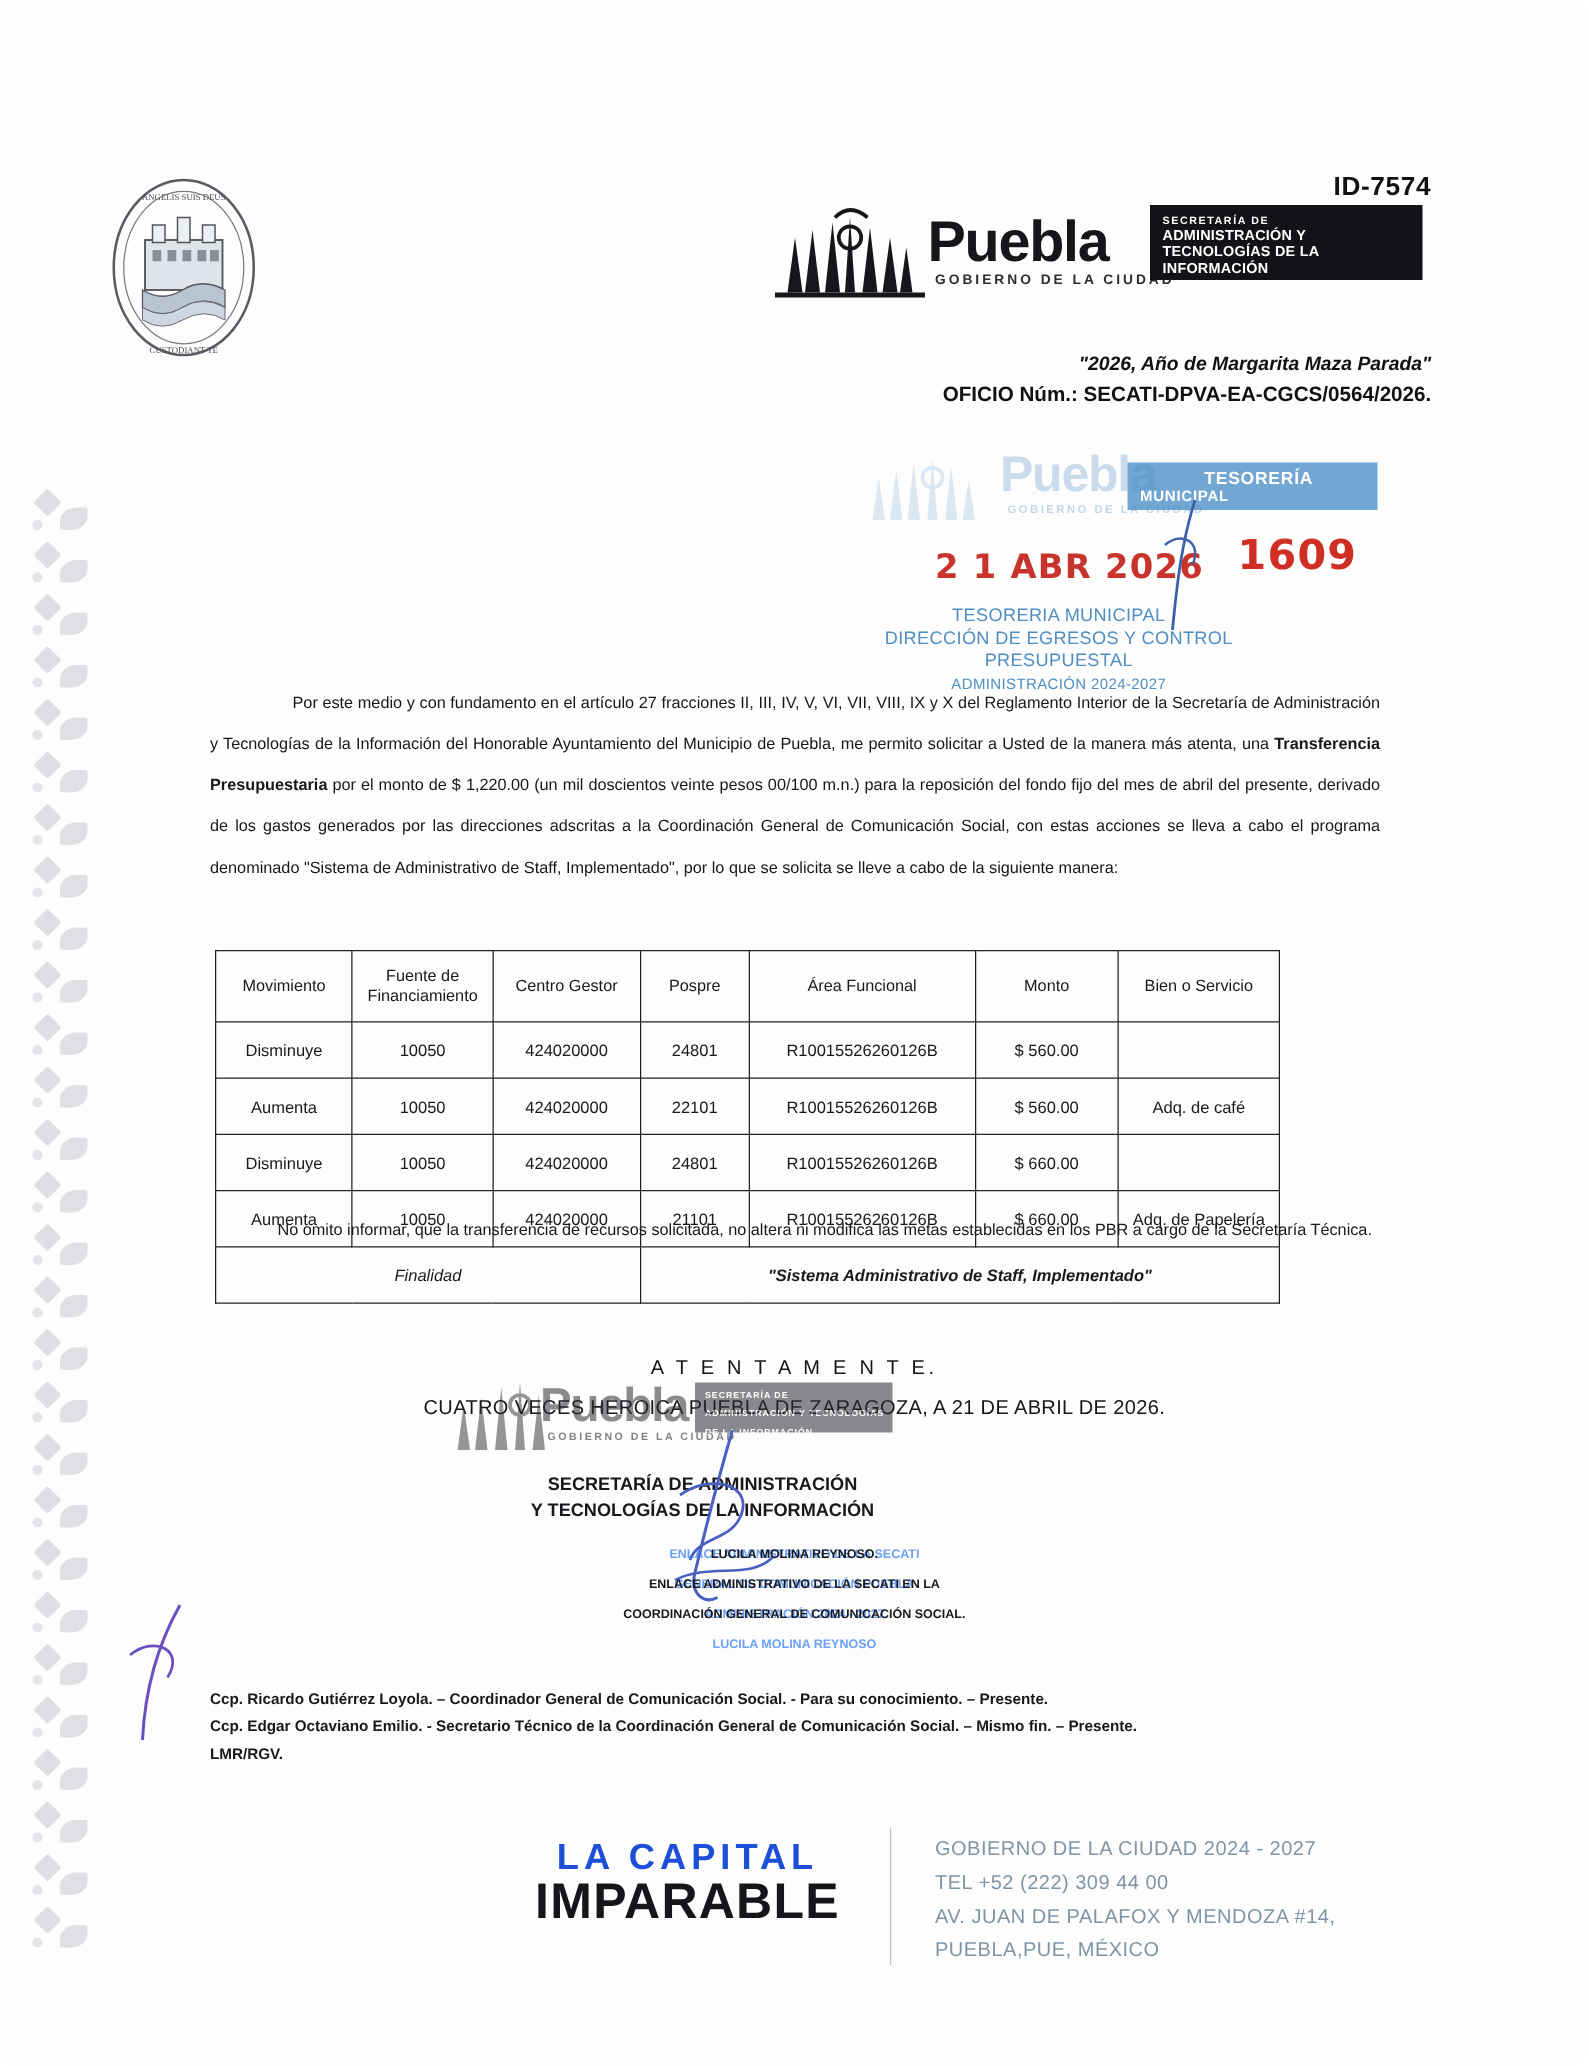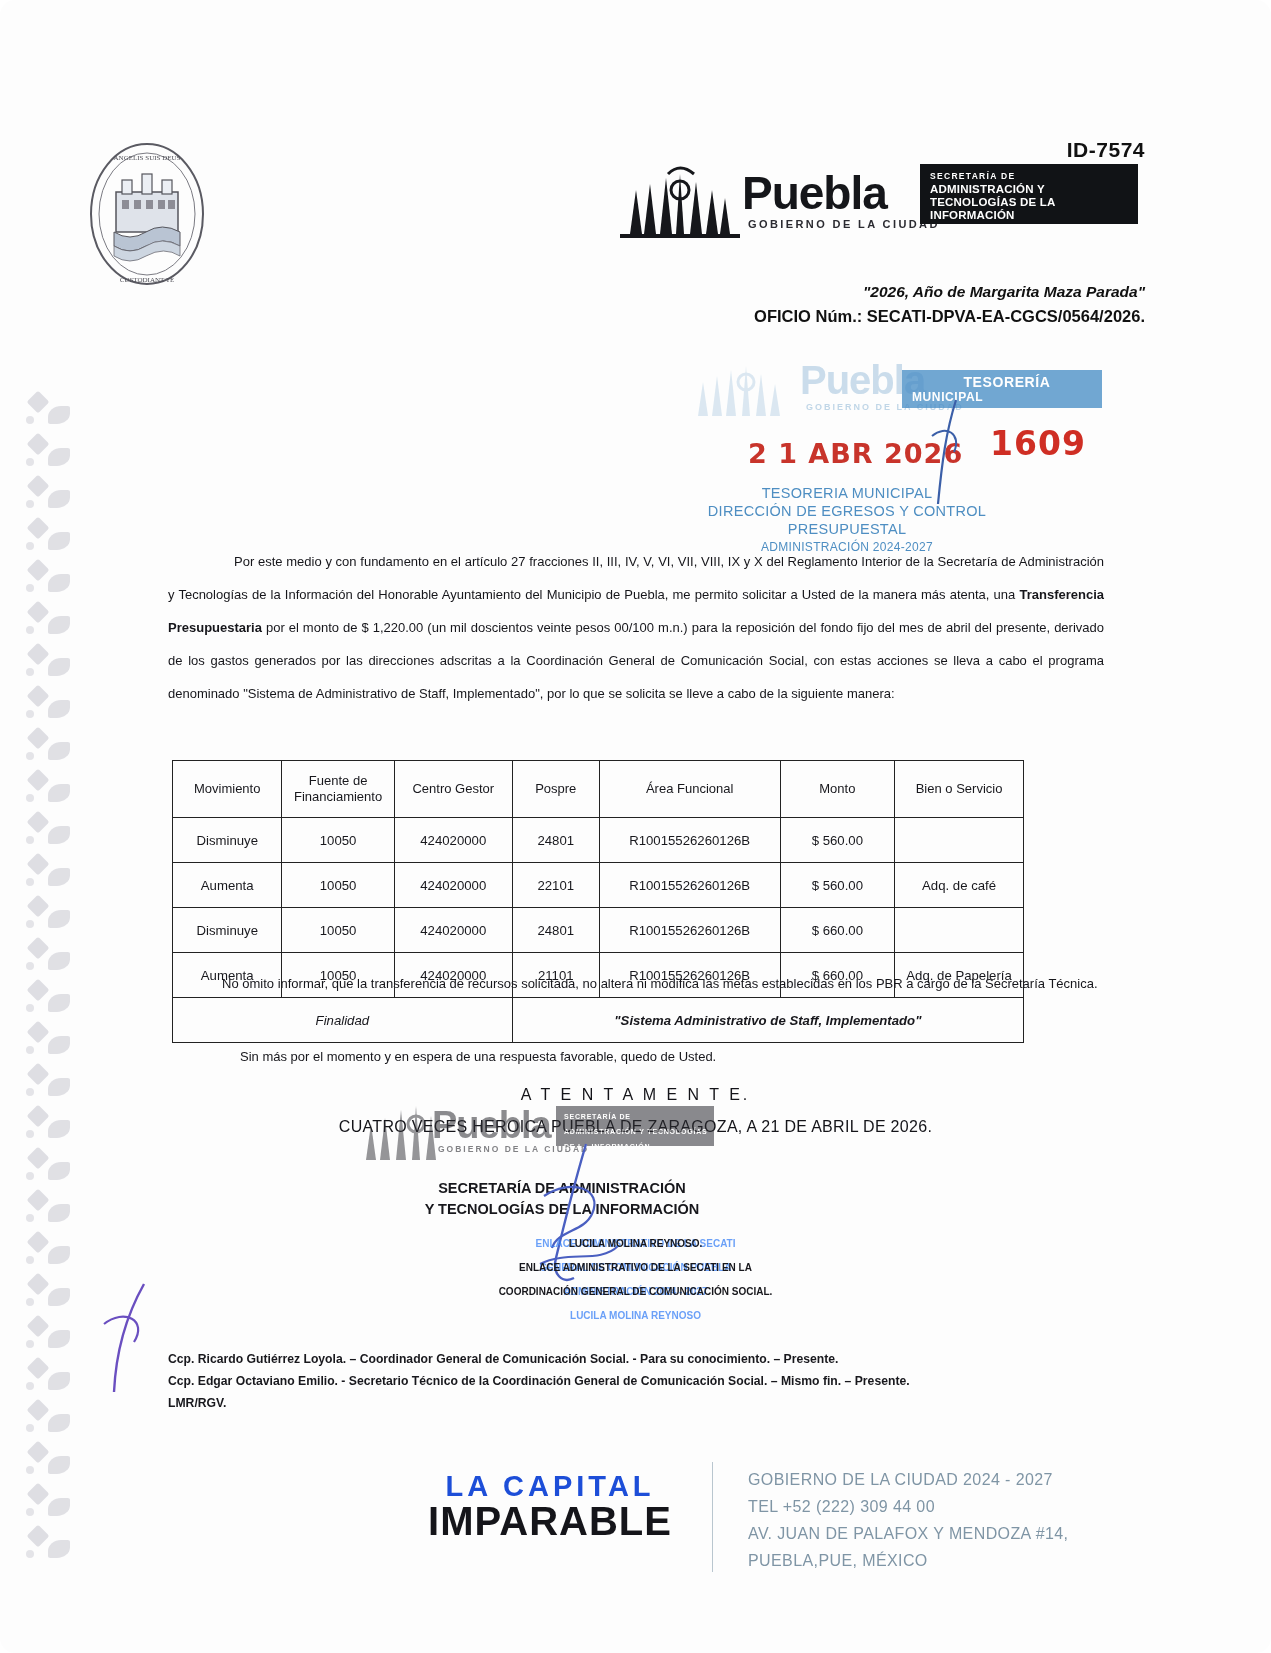--- a/index.html
+++ b/index.html
@@ -743,23 +743,20 @@
         <td colspan="3" class="finalidad-label">Finalidad</td>
         <td colspan="4" class="finalidad-value">"Sistema Administrativo de Staff, Implementado"</td>
       </tr>
     </tbody>
   </table>
 
   <div class="body-text" id="para2">
     <span class="indent" style="display:inline-block;width:54px"></span><span>No omito informar, que la transferencia de recursos solicitada, no altera ni modifica las metas establecidas en los PBR a cargo de la Secretaría Técnica.</span>
   </div>
 
-  <div class="body-text" id="para3" style="text-align:left">
-    <span class="indent"></span><span>Sin más por el momento y en espera de una respuesta favorable, quedo de Usted.</span>
-  </div>
 
   <div class="atentamente">A T E N T A M E N T E.</div>
   <div class="place-date">CUATRO VECES HEROICA PUEBLA DE ZARAGOZA, A 21 DE ABRIL DE 2026.</div>
 
   <div class="sig-stamp">
     <svg viewBox="0 0 420 70" width="420" height="70" style="position:absolute;left:0;top:0;opacity:.5">
       <g fill="#2f2f35">
         <path d="M14 62 L19 26 L24 62 Z"></path>
           <path d="M28 62 L33 20 L38 62 Z"></path>
         <path d="M44 62 L49 12 L54 62 Z"></path>

